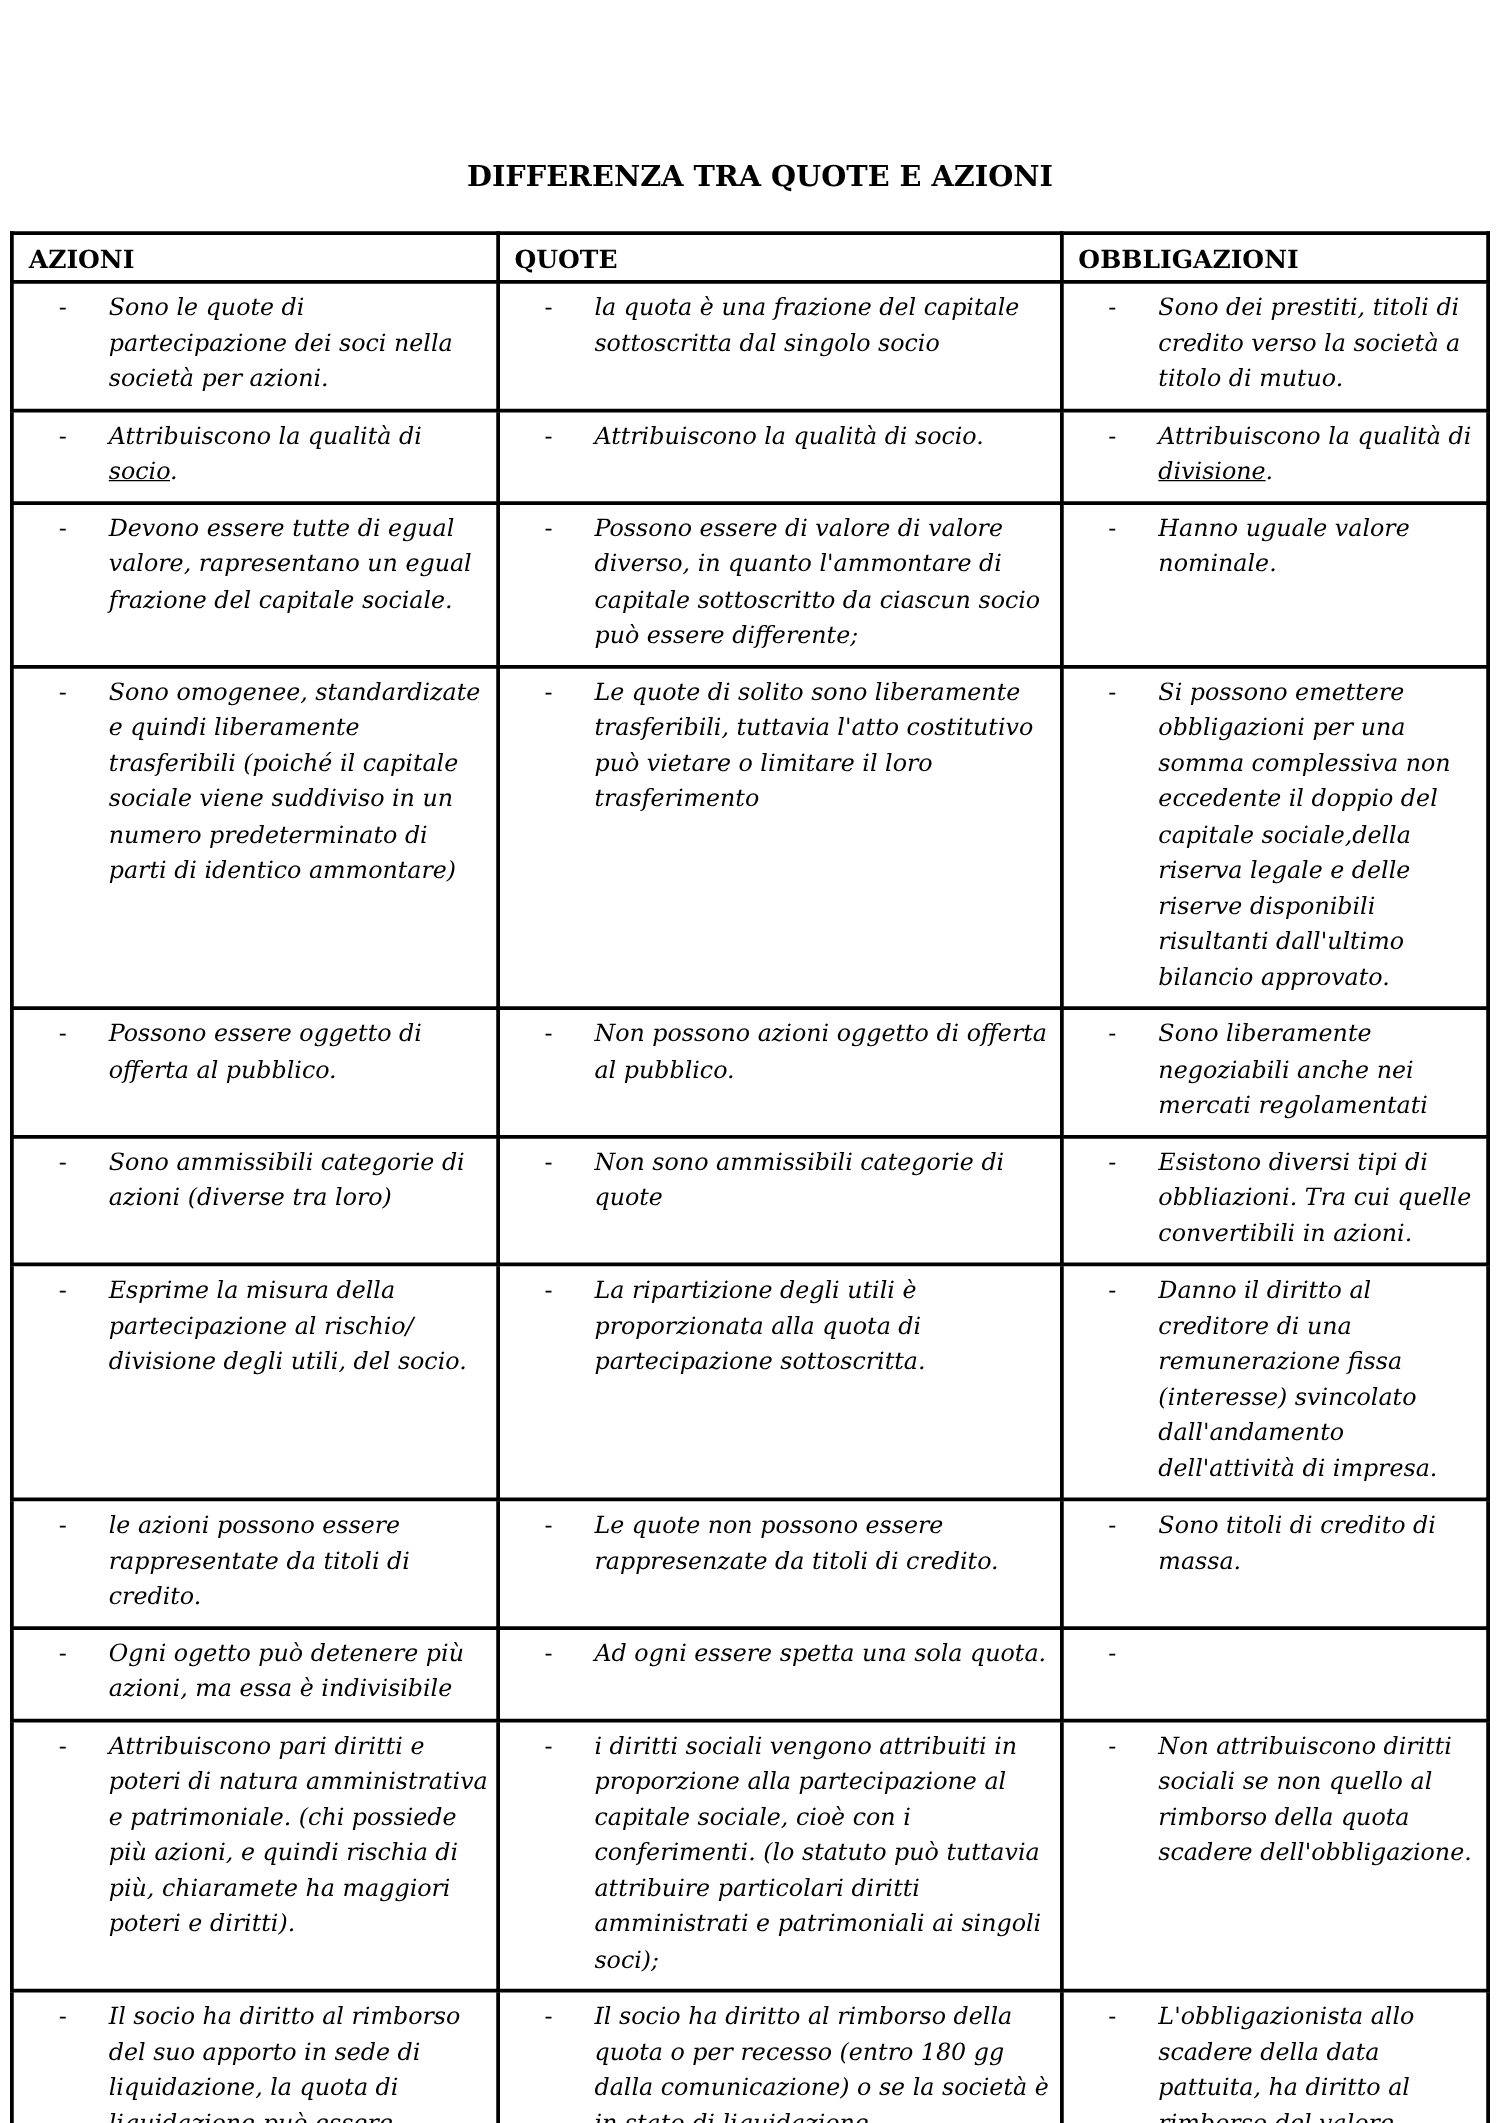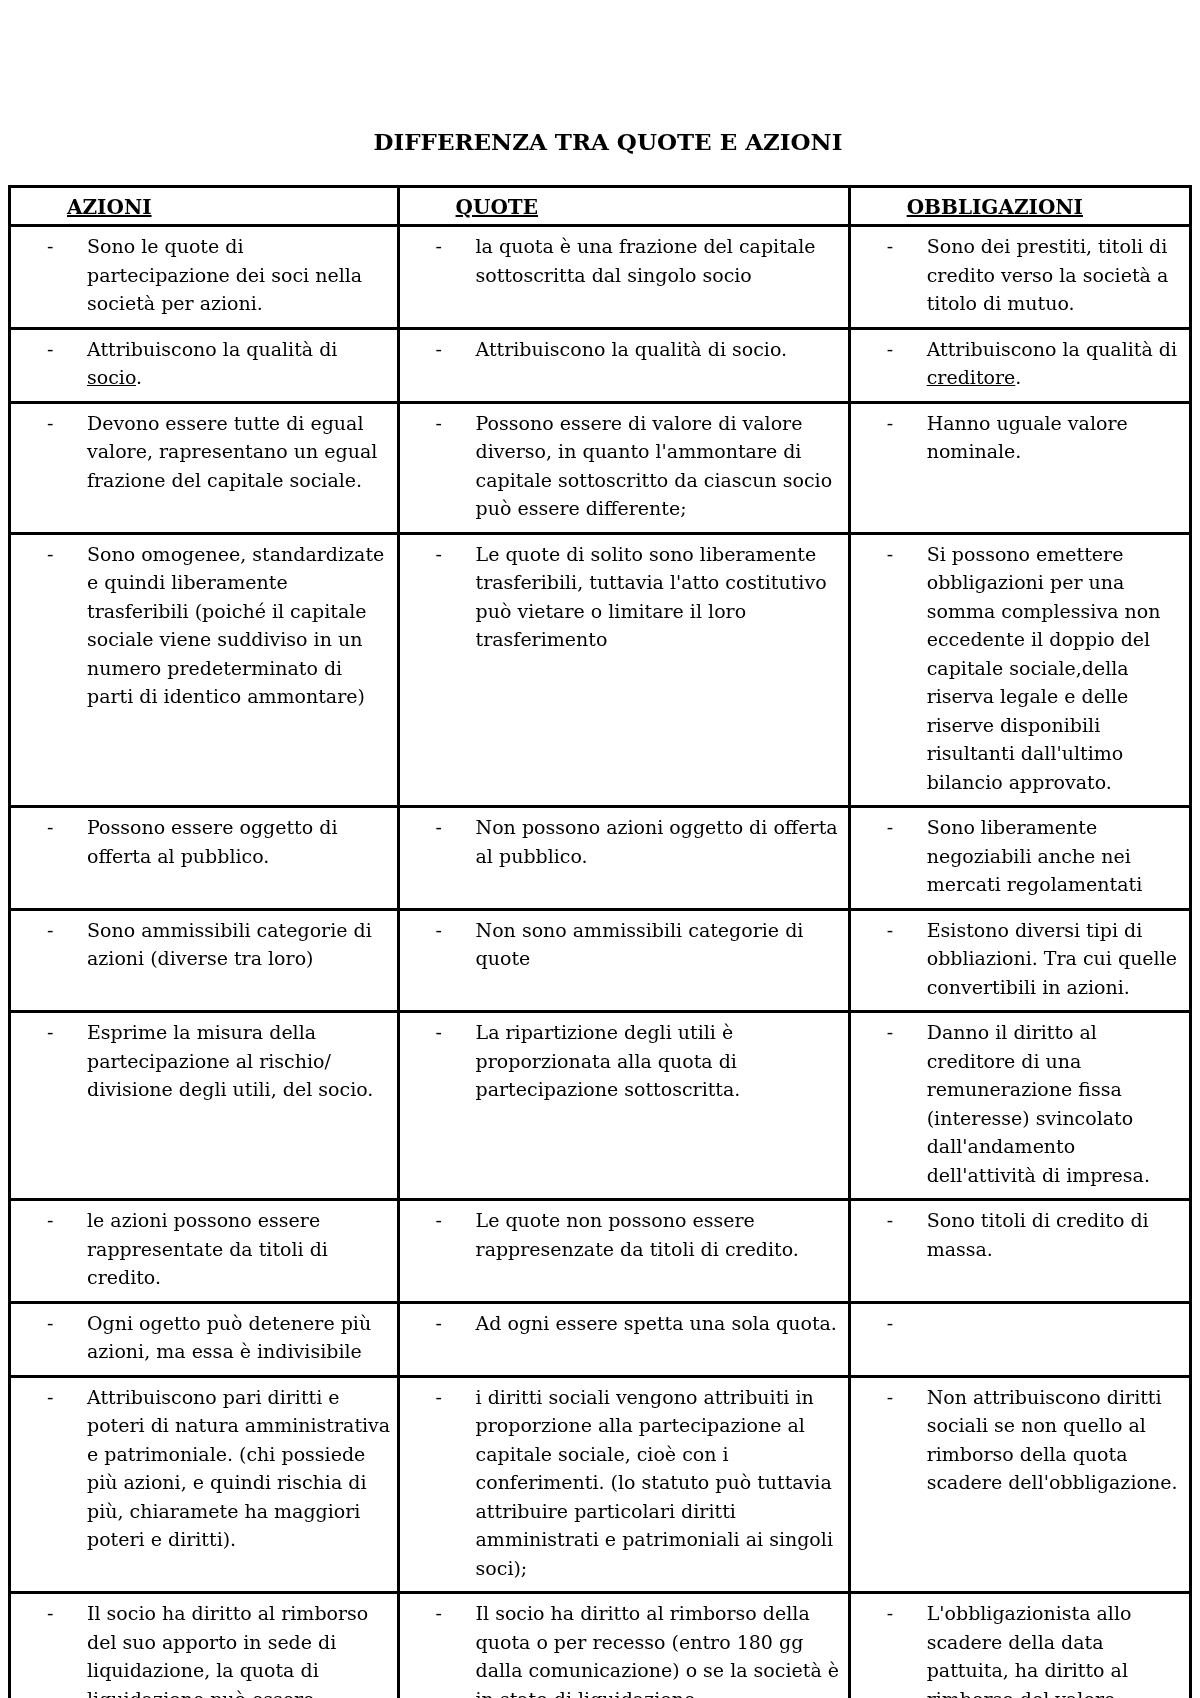--- a/index.html
+++ b/index.html
@@ -36,36 +36,34 @@
     border: 3px solid #000000;
     vertical-align: top;
     text-align: left;
   }
   th {
     font-size: 20px;
     font-weight: bold;
     padding: 7px 6px 5px 12px;
   }
   th .hd {
-    text-decoration: underline;
     padding-right: 10px;
-    margin-left: 44px;
   }
   td {
     font-size: 19px;
     line-height: 1.5;
     padding: 5px 4px 9px 0;
   }
   .it { display: flex; }
   .b {
     flex: 0 0 76px;
     box-sizing: border-box;
     padding-left: 36px;
   }
-  .txt { flex: 1 1 auto; padding-right: 2px; }
+  .txt { flex: 1 1 auto; padding-right: 2px; font-style: italic; }
   .u { text-decoration: underline; }
 </style>
 </head>
 <body>
 
 <div class="page">
 
   <h1 class="doc-title">DIFFERENZA TRA QUOTE E AZIONI</h1>
 
   <table class="cmp">
@@ -111,21 +109,21 @@
           </td>
         <td>
             <div class="it">
               <span class="b">-</span>
               <span class="txt"><span>Attribuiscono la qualità di socio.</span><span class="u"></span><span></span></span>
             </div>
           </td>
         <td>
             <div class="it">
               <span class="b">-</span>
-              <span class="txt"><span>Attribuiscono la qualità di </span><span class="u">creditore</span><span>.</span></span>
+              <span class="txt"><span>Attribuiscono la qualità di </span><span class="u">divisione</span><span>.</span></span>
             </div>
           </td>
       </tr>
       <tr>
         <td>
             <div class="it">
               <span class="b">-</span>
               <span class="txt"><span>Devono essere tutte di egual valore, rapresentano un egual frazione del capitale sociale.</span></span>
             </div>
           </td>

